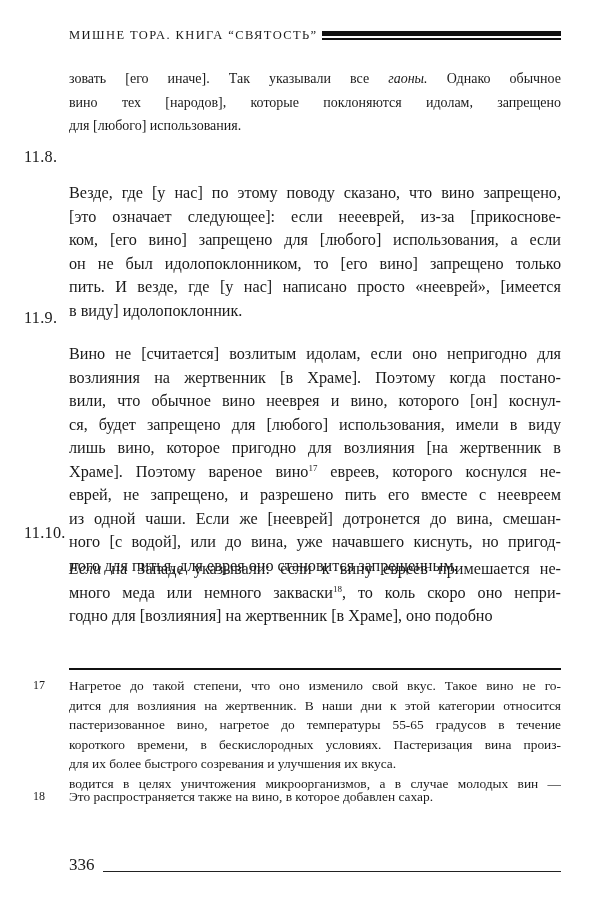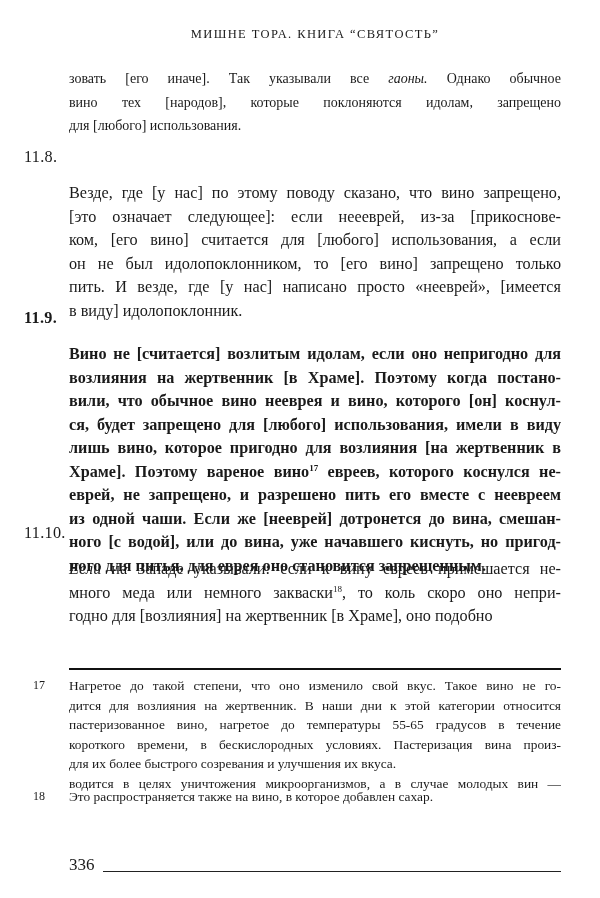--- a/index.html
+++ b/index.html
@@ -16,21 +16,20 @@
       color: #1a1a1a;
     }
     .header {
       position: absolute;
       left: 69px;
       top: 27px;
       width: 492px;
       height: 16px;
       display: flex;
       align-items: center;
-      flex-direction: column;
     }
     .header-title {
       font-size: 12.5px;
       letter-spacing: 1.4px;
       white-space: nowrap;
       text-transform: uppercase;
       font-variant: small-caps;
       color: #1a1a1a;
     }
     .header-rule {
@@ -171,28 +170,28 @@
     <span class="line">зовать [его иначе]. Так указывали все <em>гаоны.</em> Однако обычное</span>
     <span class="line">вино тех [народов], которые поклоняются идолам, запрещено</span>
     <span class="line last">для [любого] использования.</span>
   </div>
 
 <div class="para" style="top:146px;">
   <span class="num">11.8.</span>
   <span class="txt">
       <span class="line">Везде, где [у нас] по этому поводу сказано, что вино запрещено,</span>
       <span class="line">[это означает следующее]: если неееврей, из-за [прикоснове-</span>
-      <span class="line">ком, [его вино] считается для [любого] использования, а если</span>
+      <span class="line">ком, [его вино] запрещено для [любого] использования, а если</span>
       <span class="line">он не был идолопоклонником, то [его вино] запрещено только</span>
       <span class="line">пить. И везде, где [у нас] написано просто «нееврей», [имеется</span>
       <span class="line last">в виду] идолопоклонник.</span>
     </span>
 </div>
 
-<div class="para" style="top:307px;font-weight:bold;">
+<div class="para" style="top:307px;">
   <span class="num">11.9.</span>
   <span class="txt">
       <span class="line">Вино не [считается] возлитым идолам, если оно непригодно для</span>
       <span class="line">возлияния на жертвенник [в Храме]. Поэтому когда постано-</span>
       <span class="line">вили, что обычное вино нееврея и вино, которого [он] коснул-</span>
       <span class="line">ся, будет запрещено для [любого] использования, имели в виду</span>
       <span class="line">лишь вино, которое пригодно для возлияния [на жертвенник в</span>
       <span class="line">Храме]. Поэтому вареное вино<sup>17</sup> евреев, которого коснулся не-</span>
       <span class="line">еврей, не запрещено, и разрешено пить его вместе с неевреем</span>
       <span class="line">из одной чаши. Если же [нееврей] дотронется до вина, смешан-</span>

